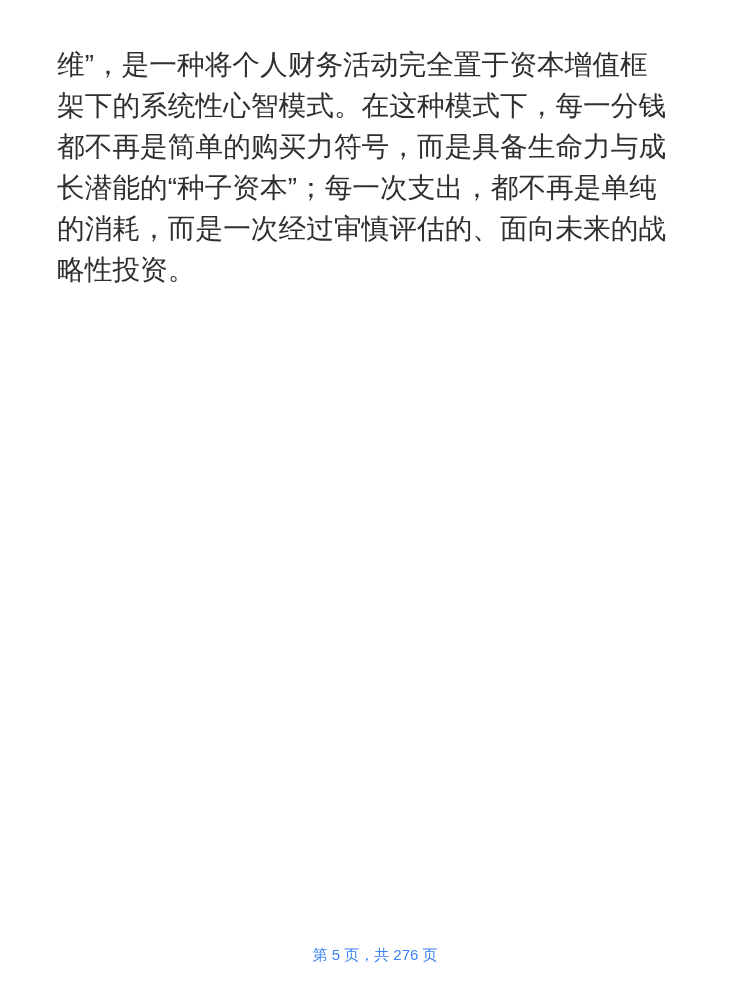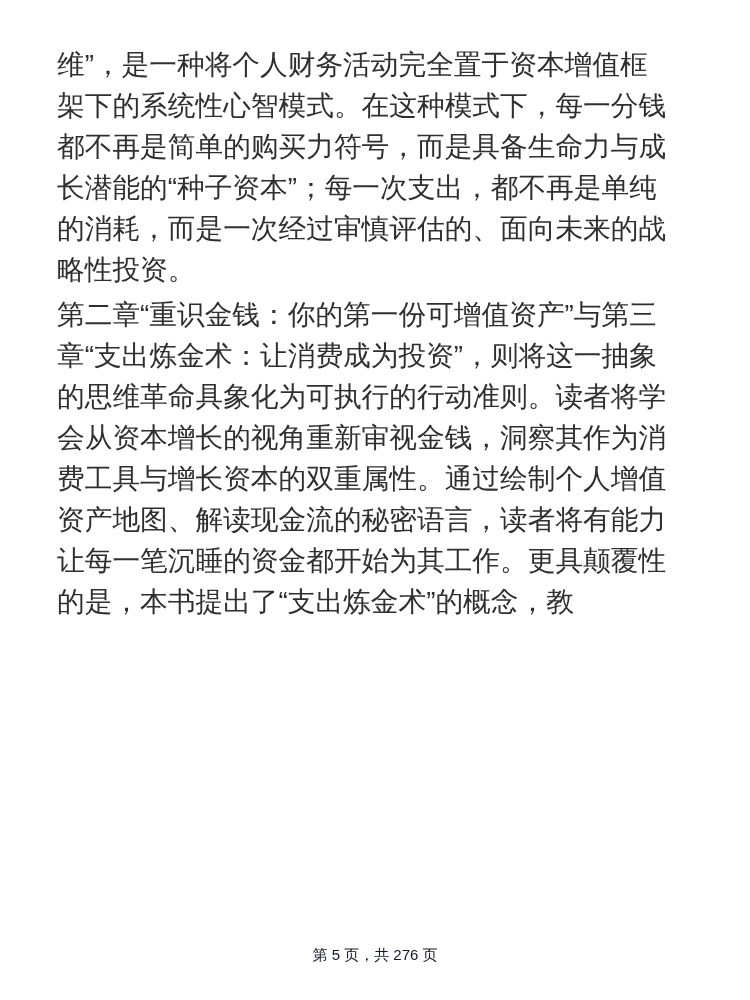--- a/index.html
+++ b/index.html
@@ -32,25 +32,24 @@
     padding: 0;
   }
   .footer {
     position: absolute;
     left: 0;
     right: 0;
     top: 945px;
     text-align: center;
     font-size: 15px;
     line-height: 20px;
-    color: #0f172a;
+    color: #3b82f6;
   }
 </style>
 </head>
 <body>
 
 <div class="page">
   <div class="content">
     <p>维”，是一种将个人财务活动完全置于资本增值框架下的系统性心智模式。在这种模式下，每一分钱都不再是简单的购买力符号，而是具备生命力与成长潜能的“种子资本”；每一次支出，都不再是单纯的消耗，而是一次经过审慎评估的、面向未来的战略性投资。</p>
-    <p>第二章“重识金钱：你的第一份可增值资产”与第三章“支出炼金术：让消费成为投资”，则将这一抽象的思维革命具象化为可执行的行动准则。读者将学会从资本增长的视角重新审视金钱，洞察其作为消费工具与增长资本的双重属性。通过绘制个人增值资产地图、解读现金流的秘密语言，读者将有能力让每一笔沉睡的资金都开始为其工作。更具颠覆性的是，本书提出了“支出炼金术”的概念，教</p>
   </div>
   <div class="footer">第 5 页，共 276 页</div>
 </div>
 
 </body></html>

